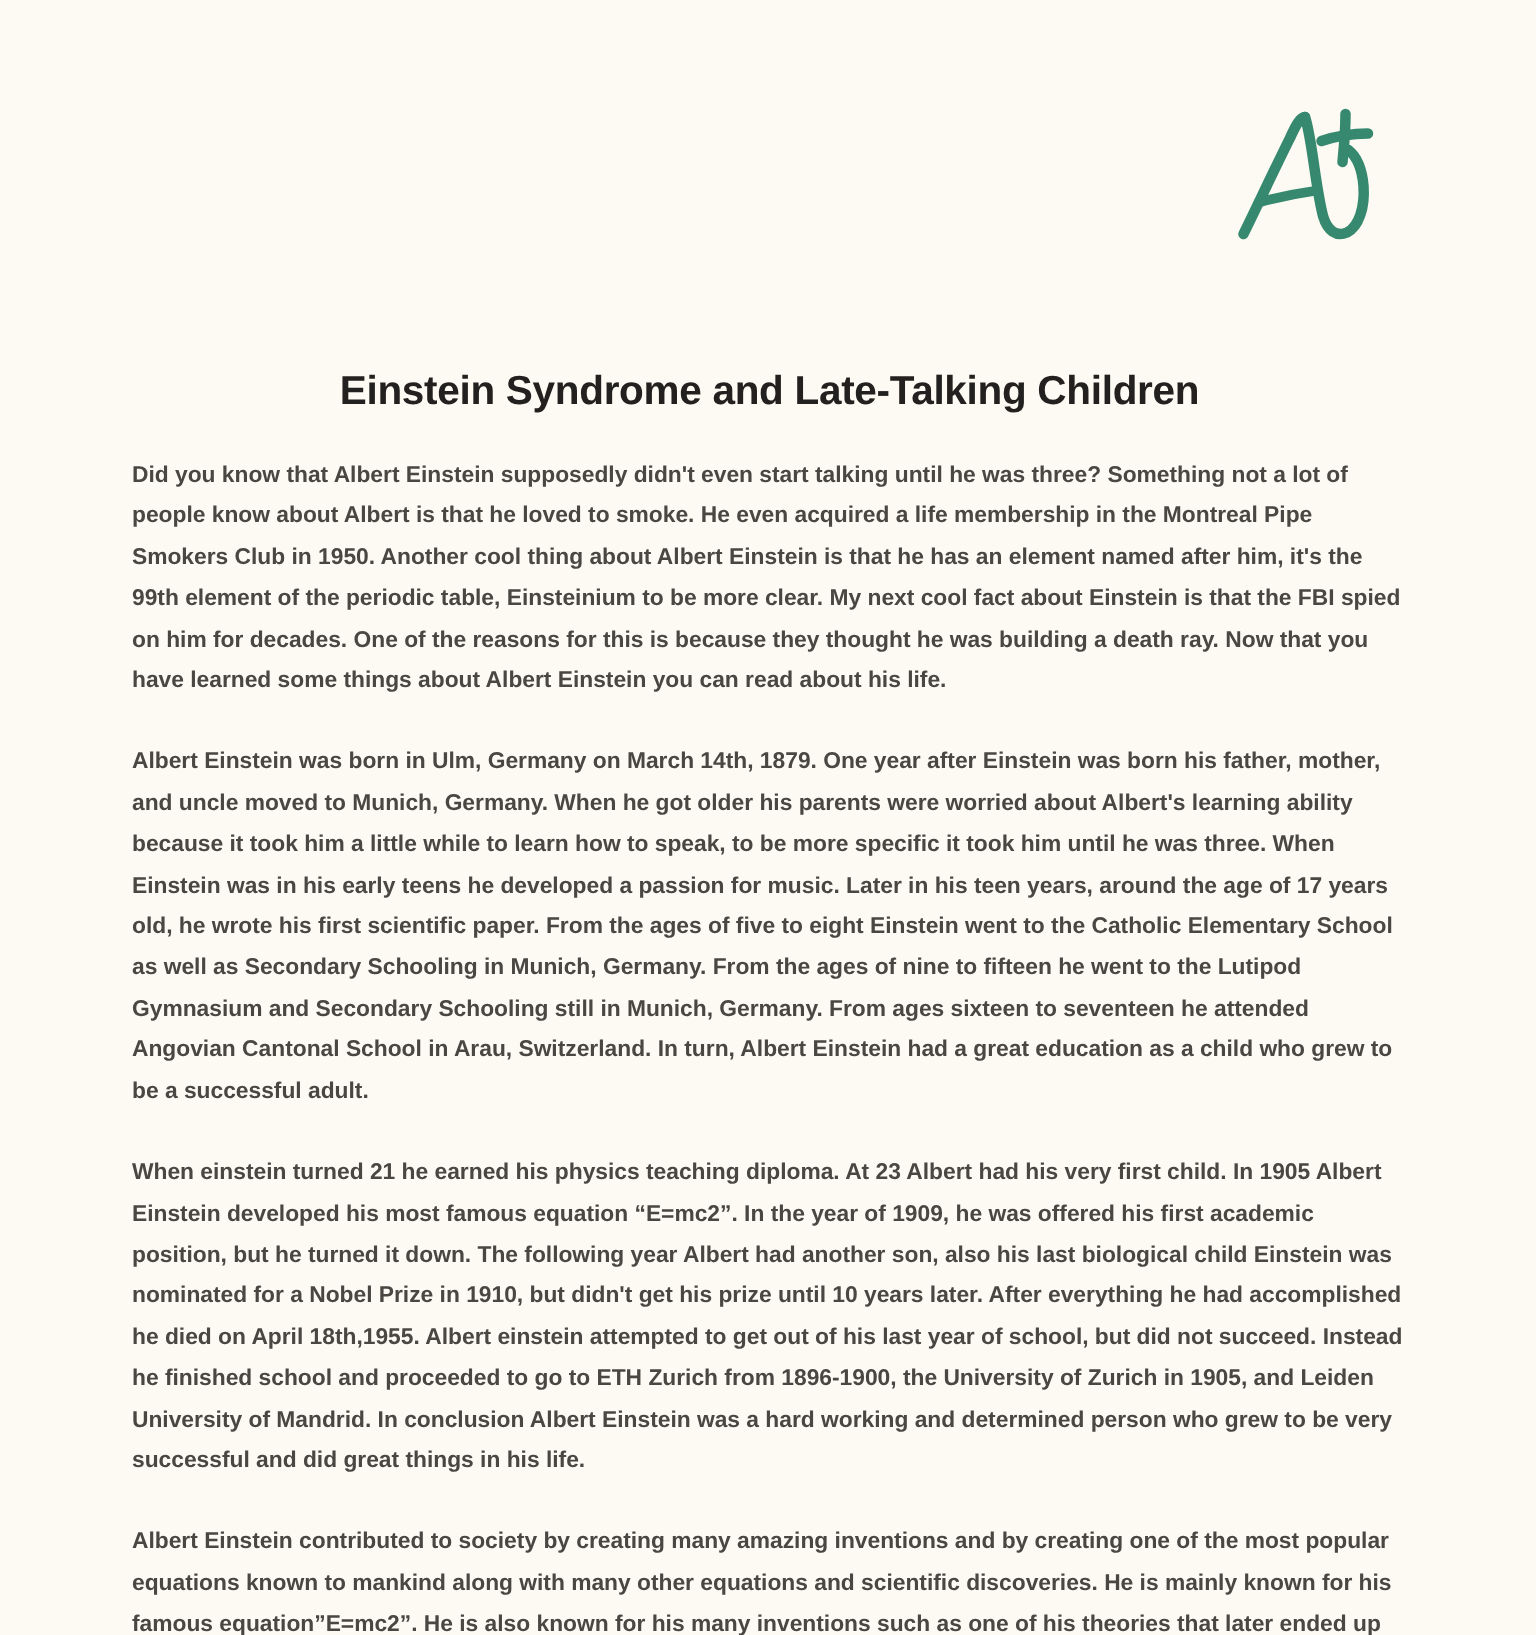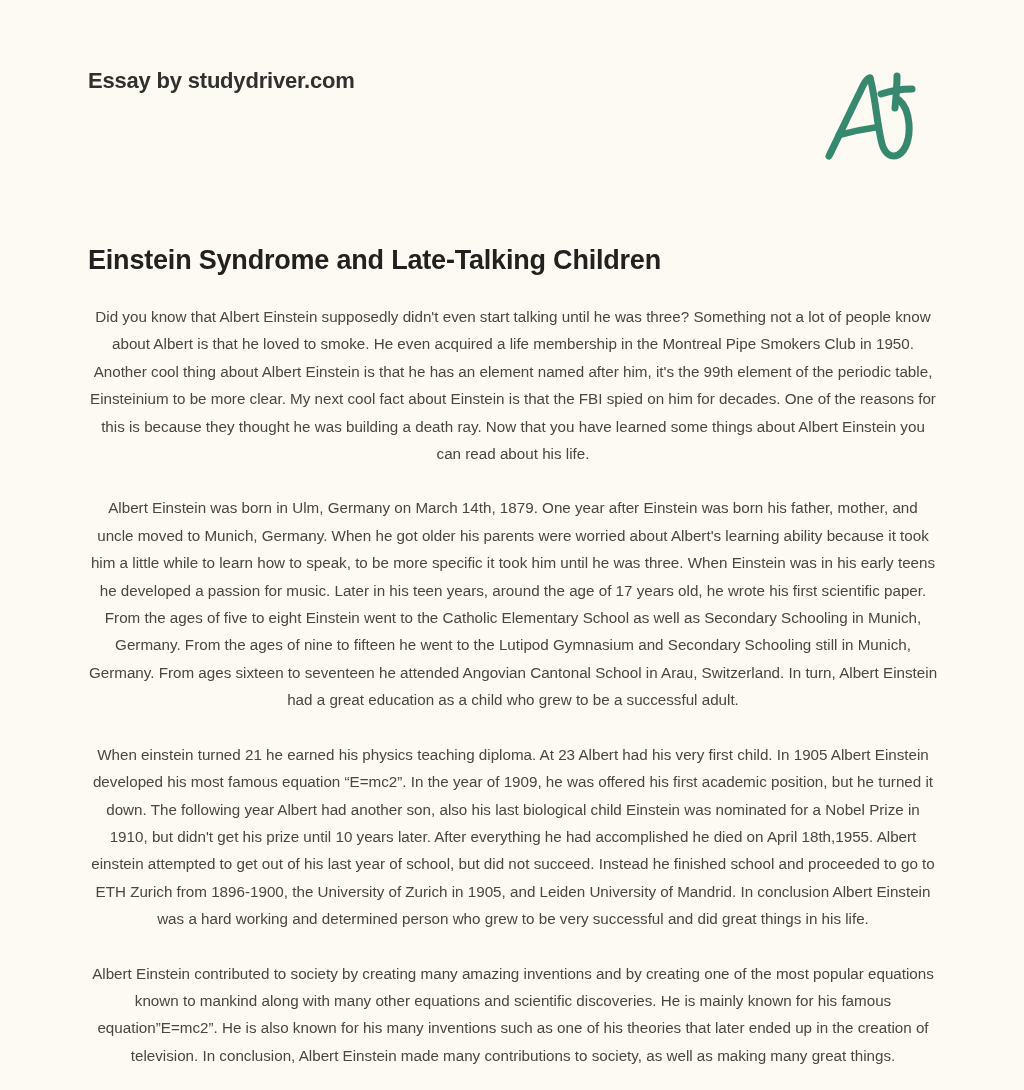--- a/index.html
+++ b/index.html
@@ -83,38 +83,39 @@
     width: 850px;
   }
 
   .article-title {
     font-size: 27px;
     font-weight: bold;
     color: #23211f;
     line-height: 34px;
     margin: 0 0 26px 0;
     letter-spacing: -0.2px;
+    text-align: center;
   }
 
   .article-body p {
     margin: 0 0 27px 0;
     font-size: 15.2px;
     line-height: 27.4px;
     color: #4a4742;
-    text-align: center;
+    text-align: left;
+    font-weight: bold;
   }
 </style>
 </head>
 <body>
 
 <div class="page">
 
   <div class="header">
 
-    <div class="byline">Essay by studydriver.com</div>
 
 
     <div class="logo">
       <svg viewBox="0 0 120 110" xmlns="http://www.w3.org/2000/svg">
         <g fill="none" stroke="#36886f" stroke-linecap="round" stroke-linejoin="round">
 
           <path d="M17 94 C 24 80, 38 50, 48 30 C 52 21, 55 16, 58 16" stroke-width="7"></path>
 
           <path d="M58 16 C 60 22, 62 34, 64 48 C 66 62, 68 74, 70 82
                    C 73 92, 79 96, 86 93 C 94 89, 98 76, 97 62

